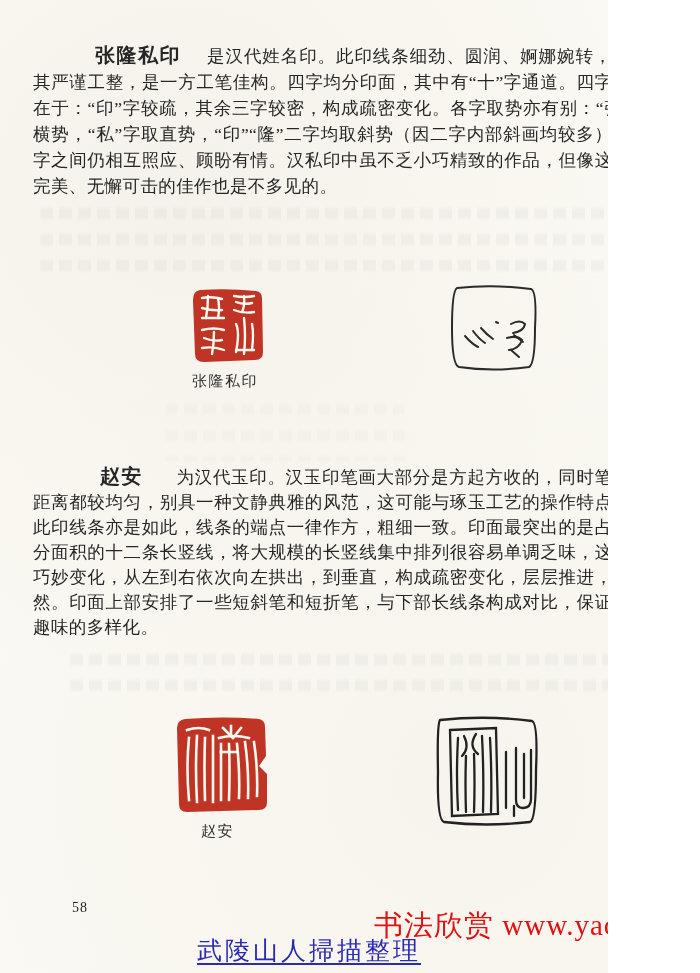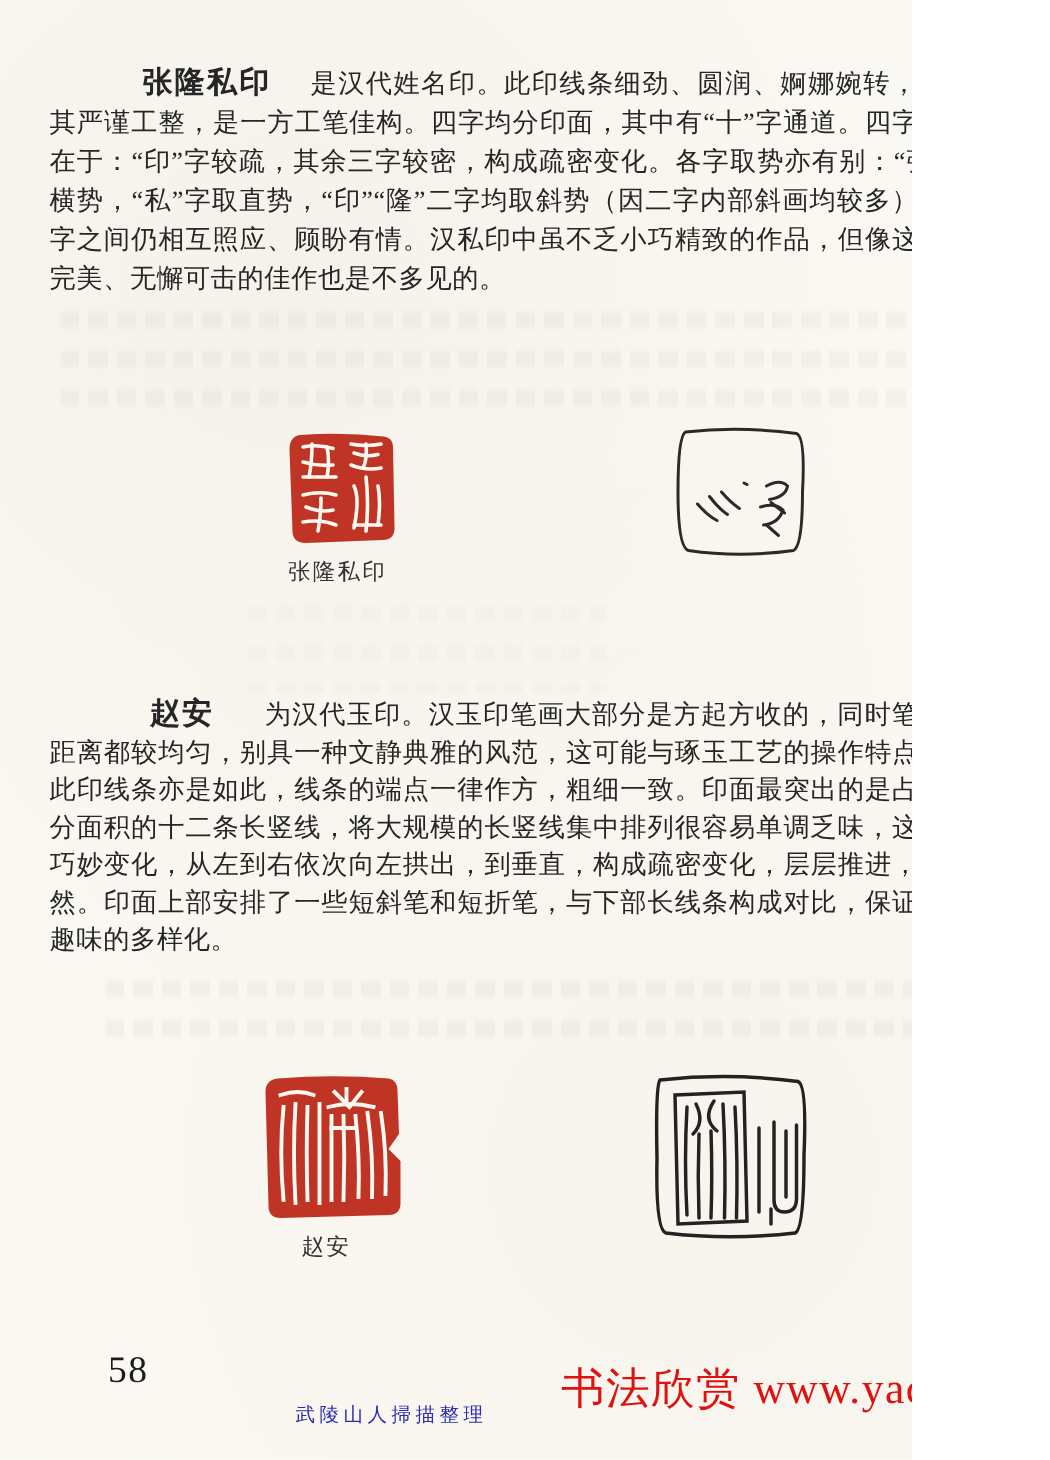--- a/index.html
+++ b/index.html
@@ -42,31 +42,31 @@
       rgba(110,110,110,.55) 6px 17px,
       transparent 17px 26px);
     -webkit-mask-image:repeating-linear-gradient(90deg,#000 0 13px,transparent 13px 19px);
             mask-image:repeating-linear-gradient(90deg,#000 0 13px,transparent 13px 19px);
   }
   .bleed.b1{left:40px;top:202px;width:620px;height:72px;}
   .bleed.b2{left:70px;top:648px;width:590px;height:44px;}
   .bleed.b3{left:165px;top:398px;width:240px;height:64px;opacity:.05;}
   .page-number{
     position:absolute;left:72px;top:900px;
-    font-size:25px;color:#1c1c1c;letter-spacing:1px;
+    font-size:14px;color:#1c1c1c;letter-spacing:1px;
   }
   .wm-red{
     position:absolute;left:374px;top:906px;
     font-size:29px;color:#e01111;letter-spacing:1px;white-space:nowrap;
     font-family:"Liberation Serif","DejaVu Serif",serif;
   }
   .wm-blue{
     position:absolute;left:197px;top:934px;
-    font-size:13px;color:#2b2bb2;letter-spacing:3px;white-space:nowrap;
-    text-underline-offset:4px;
+    font-size:25px;color:#2b2bb2;letter-spacing:3px;white-space:nowrap;
+    text-decoration:underline;text-underline-offset:4px;
   }
 </style>
 </head>
 <body>
 
 <div class="page">
 
   <div class="para p1">
     <span class="head h1">张隆私印</span><span>是汉代姓名印。此印线条细劲、圆润、婀娜婉转，结体极其严谨工整，是一方工笔佳构。四字均分印面，其中有“十”字通道。四字的变化在于：“印”字较疏，其余三字较密，构成疏密变化。各字取势亦有别：“张”字取横势，“私”字取直势，“印”“隆”二字均取斜势（因二字内部斜画均较多），但四字之间仍相互照应、顾盼有情。汉私印中虽不乏小巧精致的作品，但像这样精巧完美、无懈可击的佳作也是不多见的。</span>
   </div>

